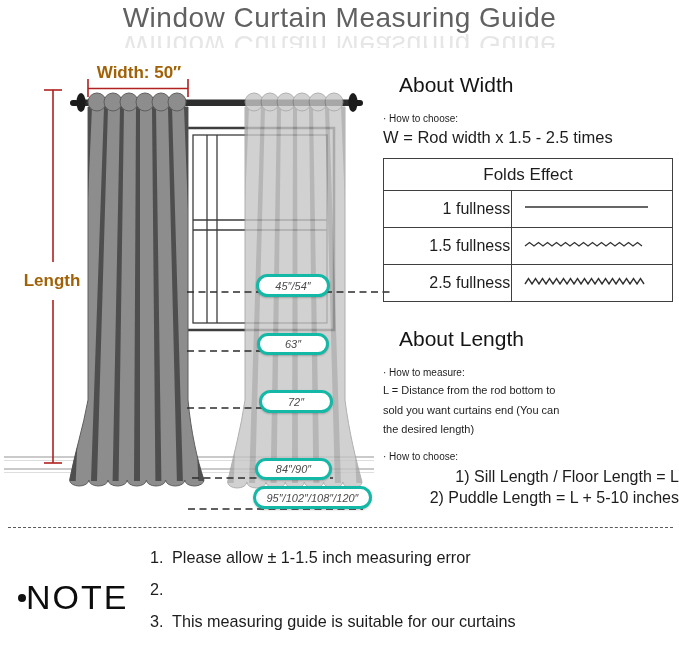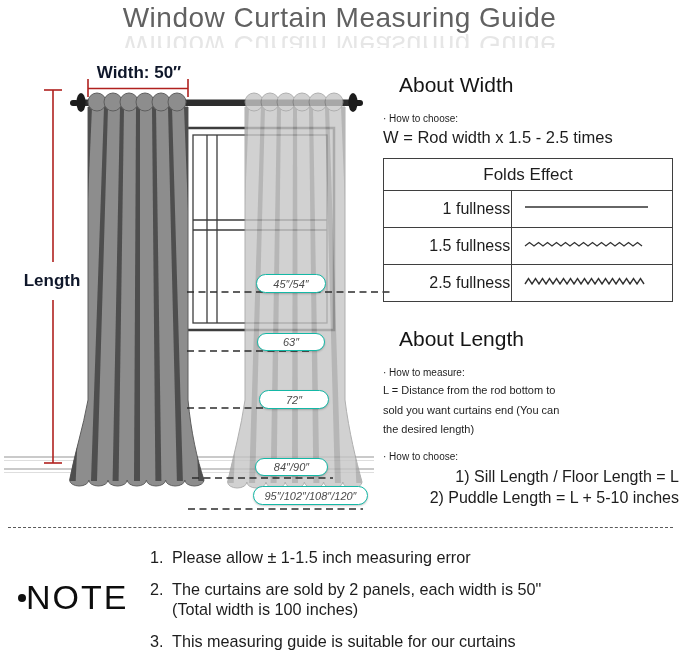--- a/index.html
+++ b/index.html
@@ -10,24 +10,24 @@
   }
   
   .title-area{position:absolute;top:2px;left:0;width:679px;text-align:center;}
   .title{font-size:28px;font-weight:400;color:#616161;letter-spacing:.5px;}
   .title-reflect-clip{height:14px;overflow:hidden;opacity:.17;}
   .title-reflect{font-size:28px;font-weight:400;color:#6e6e6e;letter-spacing:.5px;
     transform:scaleY(-1) translateY(5px);}
   
   .diagram{position:absolute;left:0;top:55px;width:395px;height:475px;}
   .diagram svg{position:absolute;left:0;top:0;}
-  .red-label{position:absolute;color:#0f172a;font-size:17px;font-weight:600;text-align:center;}
+  .red-label{position:absolute;color:#a16207;font-size:17px;font-weight:600;text-align:center;}
   .width-label{left:86px;top:8px;width:106px;}
   .length-label{left:20px;top:216px;width:64px;}
-  .pill{position:absolute;background:#fff;border:1px solid #14b8a6;border-radius:12px;
+  .pill{position:absolute;background:#fff;border:3px solid #14b8a6;border-radius:12px;
     box-shadow:0 1px 2px rgba(0,0,0,.22);display:flex;align-items:center;justify-content:center;
     font-size:11px;font-style:italic;color:#4a4a4a;white-space:nowrap;}
   .pill-1{left:256px;top:219px;width:68px;height:17px;}
   .pill-2{left:257px;top:278px;width:66px;height:16px;}
   .pill-3{left:259px;top:335px;width:68px;height:17px;}
   .pill-4{left:255px;top:403px;width:71px;height:16px;}
   .pill-5{left:253px;top:431px;width:113px;height:17px;}
   
   .right-col{position:absolute;left:383px;top:57px;width:296px;}
   .section-heading{font-size:21px;font-weight:500;color:#141414;margin:16px;}
@@ -235,24 +235,20 @@
 
 <div class="note-list">
   <div class="note-item">
     <div class="note-num">1.</div>
     <div class="note-lines">
       <div>Please allow ± 1-1.5 inch measuring error</div>
     </div>
   </div>
   <div class="note-item">
     <div class="note-num">2.</div>
-    <div class="note-lines">
-      <div>The curtains are sold by 2 panels, each width is 50"</div>
-      <div>(Total width is 100 inches)</div>
-    </div>
   </div>
   <div class="note-item">
     <div class="note-num">3.</div>
     <div class="note-lines">
       <div>This measuring guide is suitable for our curtains</div>
     </div>
   </div>
 </div>
 
 </body></html>

